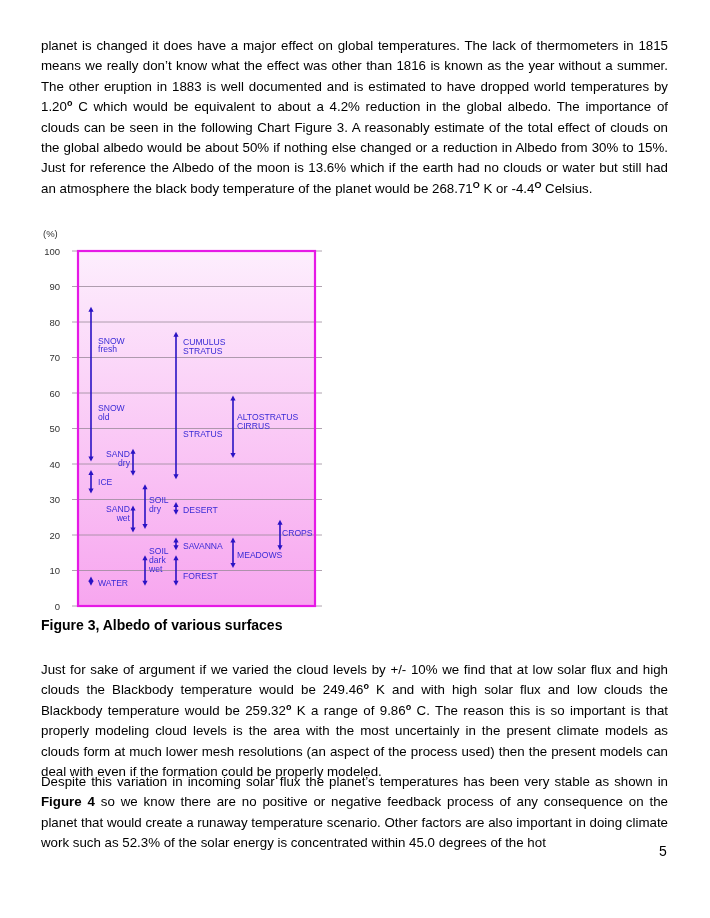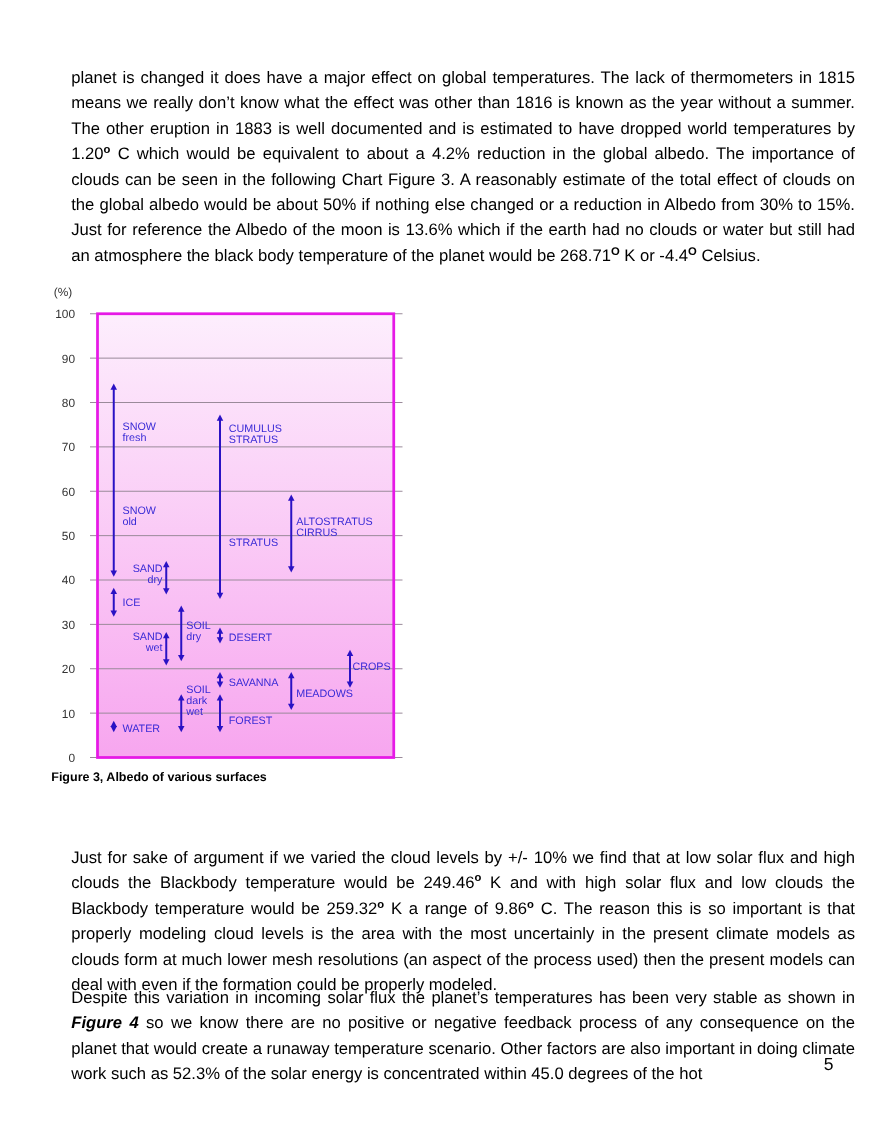--- a/index.html
+++ b/index.html
@@ -1,29 +1,29 @@
 <!DOCTYPE html>
 <html><head>
 <meta charset="utf-8">
 <style>
   html, body { margin: 0; padding: 0; background: #ffffff; }
   body { width: 710px; height: 918px; position: relative; overflow: hidden;
          font-family: "Liberation Sans", sans-serif; color: #000; }
   .para { position: absolute; left: 41px; width: 627px; font-size: 13.3px;
-          line-height: 20.4px; text-align: justify; margin: 16px; }
+          line-height: 20.4px; text-align: justify; margin: 0; }
   .para sup { font-size: 9px; font-weight: bold; vertical-align: 5px; line-height: 0; }
   #p1 { top: 36px; }
   #p2 { top: 660px; }
   #p3 { top: 772px; }
-  .caption { position: absolute; left: 41px; top: 617px; font-size: 10px; font-weight: bold; }
+  .caption { position: absolute; left: 41px; top: 617px; font-size: 14px; font-weight: bold; }
   .page-number { position: absolute; left: 659px; top: 843px; font-size: 14px; }
   #chart { position: absolute; left: 0; top: 0; }
   .tick-label { font-family: "Liberation Sans", sans-serif; font-size: 9.5px; fill: #333; }
   .cat-label { font-family: "Liberation Sans", sans-serif; font-size: 8.6px; fill: #3a2bd6; }
-  b { font-weight: bold; font-style: italic; }
+  b { font-weight: bold; }
 </style>
 </head>
 <body>
 
 <p class="para" id="p1"><span>planet is changed it does have a major effect on global temperatures. The lack of thermometers in 1815 means we really don’t know what the effect was other than 1816 is known as the year without a summer. The other eruption in 1883 is well documented and is estimated to have dropped world temperatures by 1.20</span><sup>o</sup><span> C which would be equivalent to about a 4.2% reduction in the global albedo. The importance of clouds can be seen in the following Chart Figure 3.  A reasonably estimate of the total effect of clouds on the global albedo would be about 50% if nothing else changed or a reduction in Albedo from 30% to 15%. Just for reference the Albedo of the moon is 13.6% which if the earth had no clouds or water but still had an atmosphere the black body temperature of the planet would be 268.71</span><sup>O</sup><span> K or -4.4</span><sup>O</sup><span> Celsius.</span></p>
 
 <svg id="chart" width="710" height="640">
   <defs>
     <linearGradient id="bgGrad" x1="0" y1="0" x2="0" y2="1">
       <stop offset="0" id="gradTop" stop-color="#fdeefd"></stop>

